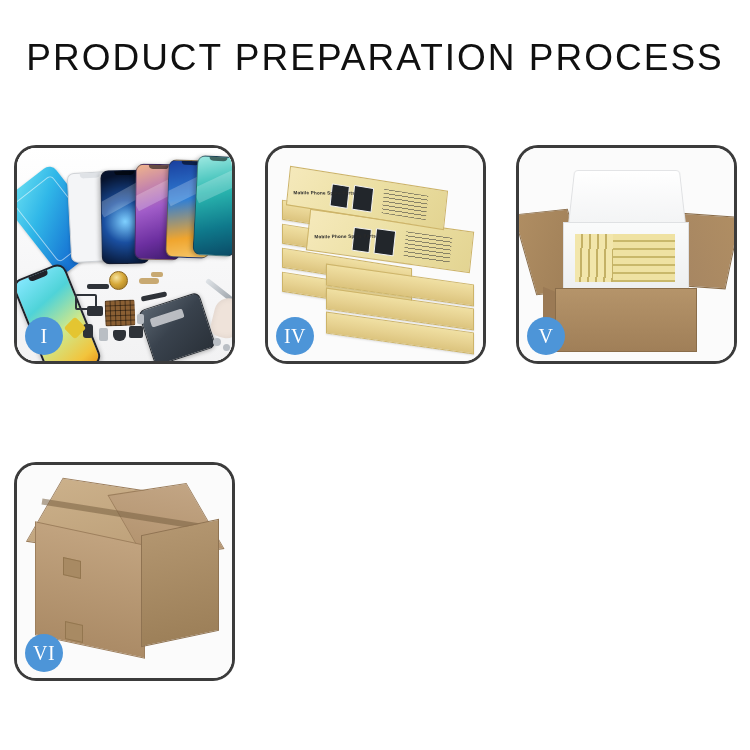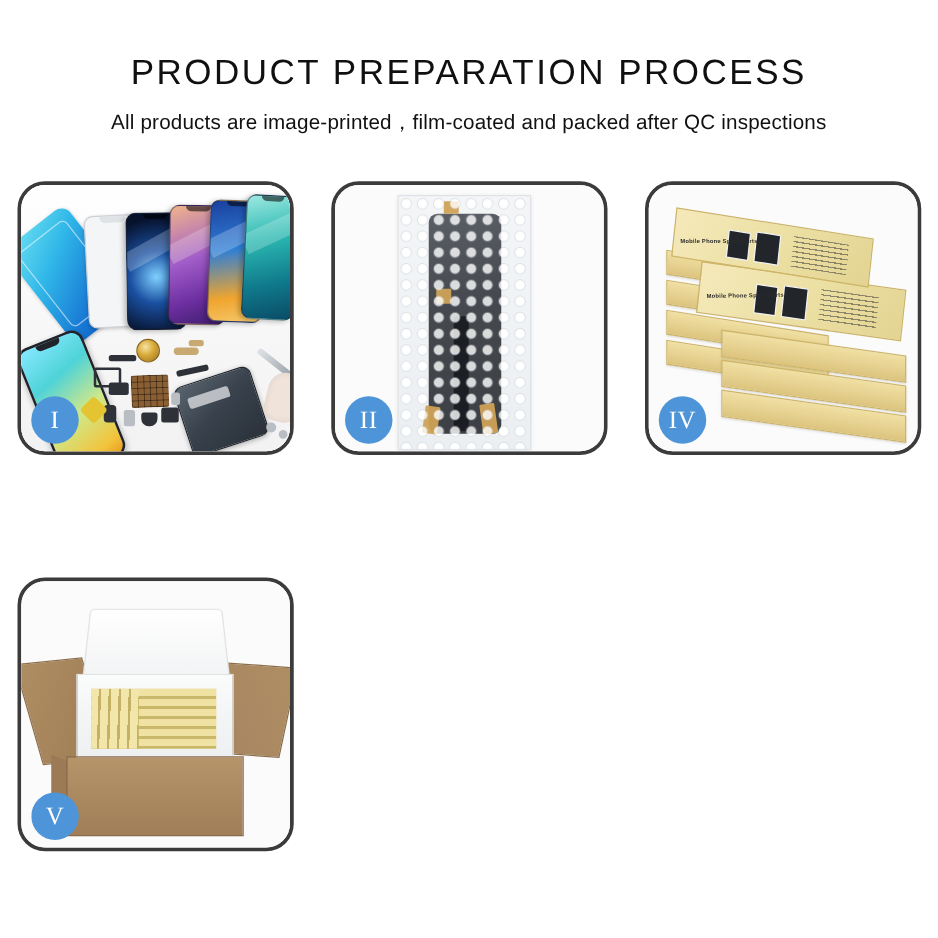--- a/index.html
+++ b/index.html
@@ -22,21 +22,21 @@
     background: #ffffff;
     box-sizing: border-box;
   }
 
   
   .header {
     padding-top: 36px;
     text-align: center;
   }
   .title {
-    font-size: 28px;
+    font-size: 37px;
     font-weight: 400;
     letter-spacing: 2.0px;
     color: #101010;
     line-height: 44px;
     white-space: nowrap;
     text-align: center;
   }
   .subtitle {
     margin-top: 7px;
     font-size: 16.5px;
@@ -394,21 +394,20 @@
     position:absolute; background:#a88a63; border:1px solid #93764f;
   }
 </style>
 </head>
 <body>
 
 <div class="page">
 
   <div class="header">
     <div class="title">PRODUCT PREPARATION PROCESS</div>
-    <div class="subtitle">All products are image-printed，film-coated and packed after QC inspections</div>
   </div>
 
   <div class="grid">
 
     <div class="panel">
       <div class="panel-inner">
         <div class="scene">
           <div class="p1-bg"></div>
           <div class="film"></div>
           <div class="phone-front"></div>
@@ -444,36 +443,20 @@
           <div class="prt silver" style="left:120px;top:166px;width:7px;height:10px;"></div>
           <div class="prt silver" style="left:196px;top:190px;width:8px;height:8px;border-radius:50%;"></div>
           <div class="prt silver" style="left:206px;top:196px;width:7px;height:7px;border-radius:50%;"></div>
           <div class="tweezer"></div>
           <div class="hand"></div>
         </div>
       </div>
       <div class="badge">I</div>
     </div>
 
-    <div class="panel">
-      <div class="panel-inner">
-        <div class="scene">
-          <div class="p2-bag">
-            <div class="p2-screen"></div>
-            <div class="p2-flex"></div>
-            <div class="p2-tape" style="left:36px;top:4px;width:12px;height:10px;"></div>
-            <div class="p2-tape" style="left:30px;top:74px;width:12px;height:12px;"></div>
-            <div class="p2-tape" style="left:20px;top:168px;width:12px;height:22px;transform:rotate(8deg);"></div>
-            <div class="p2-tape" style="left:66px;top:166px;width:12px;height:24px;transform:rotate(-8deg);"></div>
-            <div class="p2-bubbles"></div>
-          </div>
-        </div>
-      </div>
-      <div class="badge">II</div>
-    </div>
 
 
     <div class="panel">
       <div class="panel-inner">
         <div class="scene">
           <div class="stack">
 
             <div class="sbox" style="left:2px;top:48px;width:128px;height:18px;transform:skewY(9deg);"></div>
             <div class="sbox" style="left:2px;top:72px;width:128px;height:18px;transform:skewY(9deg);"></div>
             <div class="sbox" style="left:2px;top:96px;width:128px;height:18px;transform:skewY(9deg);"></div>
@@ -513,15 +496,29 @@
             <div class="v-rows"></div>
             <div class="v-rows2"></div>
           </div>
           <div class="v-bodyL"></div>
           <div class="v-body"></div>
         </div>
       </div>
       <div class="badge">V</div>
     </div>
 
+    <div class="panel">
+      <div class="panel-inner">
+        <div class="scene">
+          <div class="c-top"></div>
+          <div class="c-top2"></div>
+          <div class="c-seam"></div>
+          <div class="c-front"></div>
+          <div class="c-side"></div>
+          <div class="c-tape" style="left:46px;top:94px;width:16px;height:16px;transform:skewY(12deg);"></div>
+          <div class="c-tape" style="left:48px;top:158px;width:16px;height:16px;transform:skewY(12deg);"></div>
+        </div>
+      </div>
+      <div class="badge">VI</div>
+    </div>
 
   </div>
 </div>
 
 </body></html>

